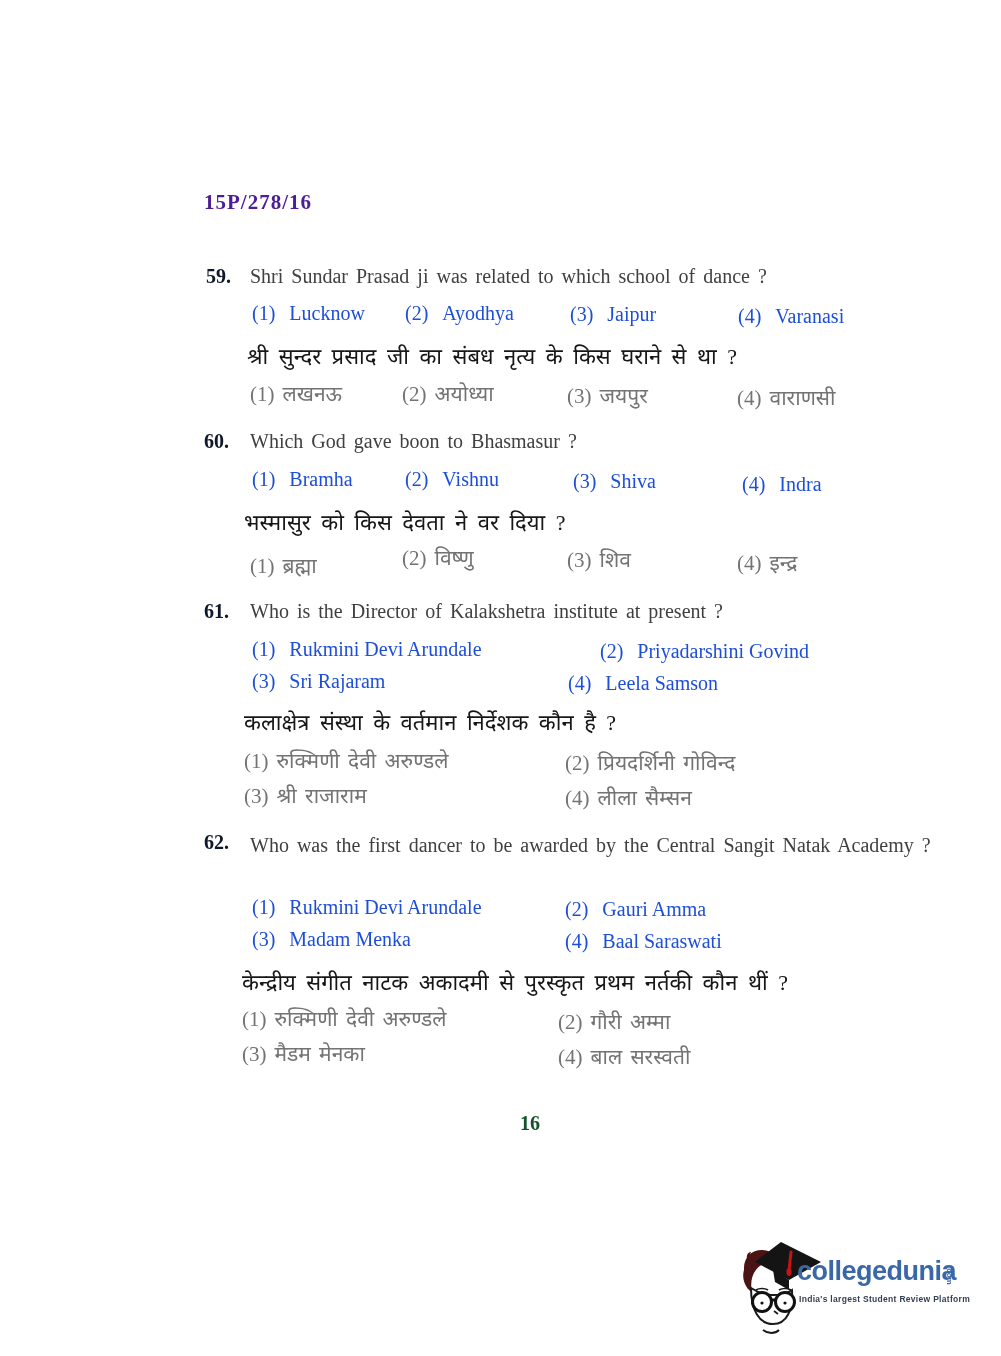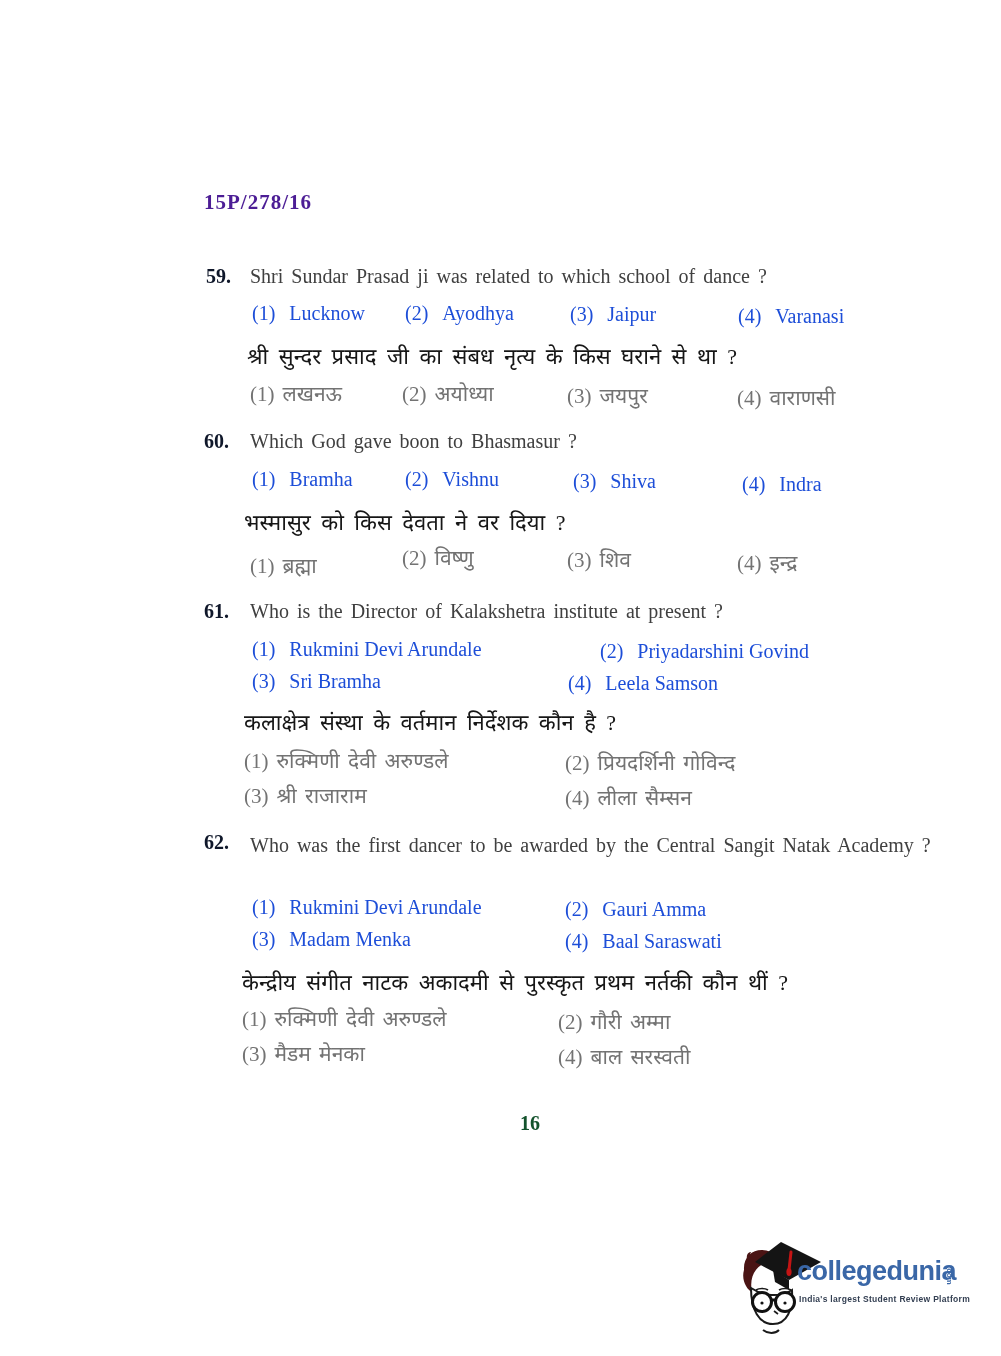--- a/index.html
+++ b/index.html
@@ -68,21 +68,21 @@
     <span class="abs hi-opt" style="left:567px;top:545px;"><span>(3)</span><span class="lbl">शिव</span></span>
     <span class="abs hi-opt" style="left:737px;top:548px;"><span>(4)</span><span class="lbl">इन्द्र</span></span>
   </section>
 
   <section>
     <span class="abs qnum" style="left:204px;top:600px;">61.</span>
     <span class="abs en-q" style="left:250px;top:600px;">Who is the Director of Kalakshetra institute at present ?</span>
 
     <span class="abs en-opt" style="left:252px;top:638px;"><span>(1)</span><span class="lbl">Rukmini Devi Arundale</span></span>
     <span class="abs en-opt" style="left:600px;top:640px;"><span>(2)</span><span class="lbl">Priyadarshini Govind</span></span>
-    <span class="abs en-opt" style="left:252px;top:670px;"><span>(3)</span><span class="lbl">Sri Bramha</span></span>
+    <span class="abs en-opt" style="left:252px;top:670px;"><span>(3)</span><span class="lbl">Sri Rajaram</span></span>
     <span class="abs en-opt" style="left:568px;top:672px;"><span>(4)</span><span class="lbl">Leela Samson</span></span>
 
     <span class="abs hi-q" style="left:244px;top:706px;">कलाक्षेत्र संस्था के वर्तमान निर्देशक कौन है ?</span>
 
     <span class="abs hi-opt" style="left:244px;top:746px;"><span>(1)</span><span class="lbl">रुक्मिणी देवी अरुण्डले</span></span>
     <span class="abs hi-opt" style="left:565px;top:748px;"><span>(2)</span><span class="lbl">प्रियदर्शिनी गोविन्द</span></span>
     <span class="abs hi-opt" style="left:244px;top:781px;"><span>(3)</span><span class="lbl">श्री राजाराम</span></span>
     <span class="abs hi-opt" style="left:565px;top:783px;"><span>(4)</span><span class="lbl">लीला सैम्सन</span></span>
   </section>
 

